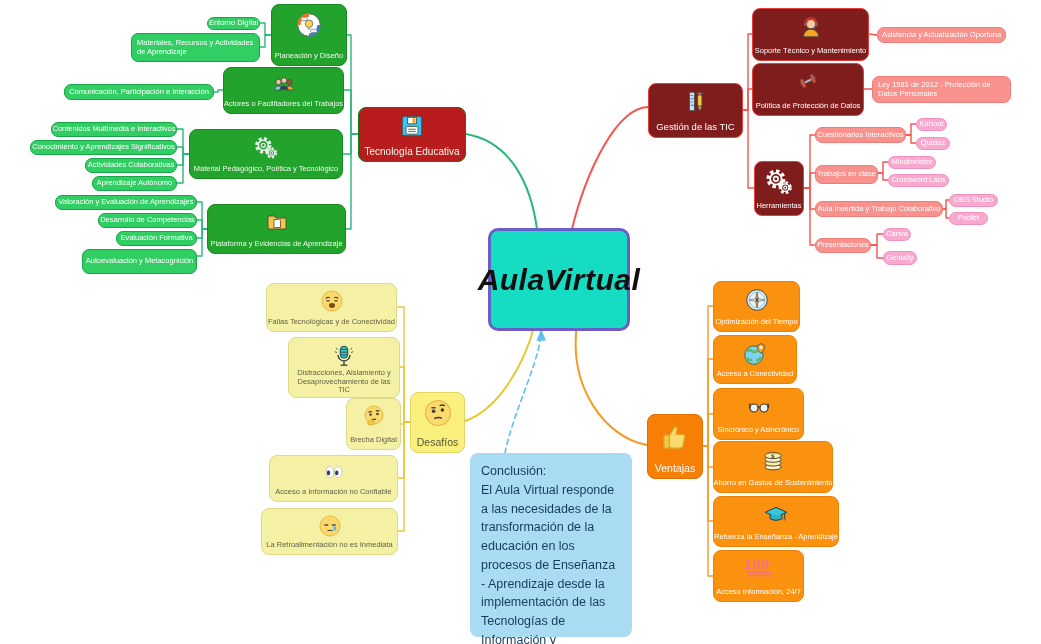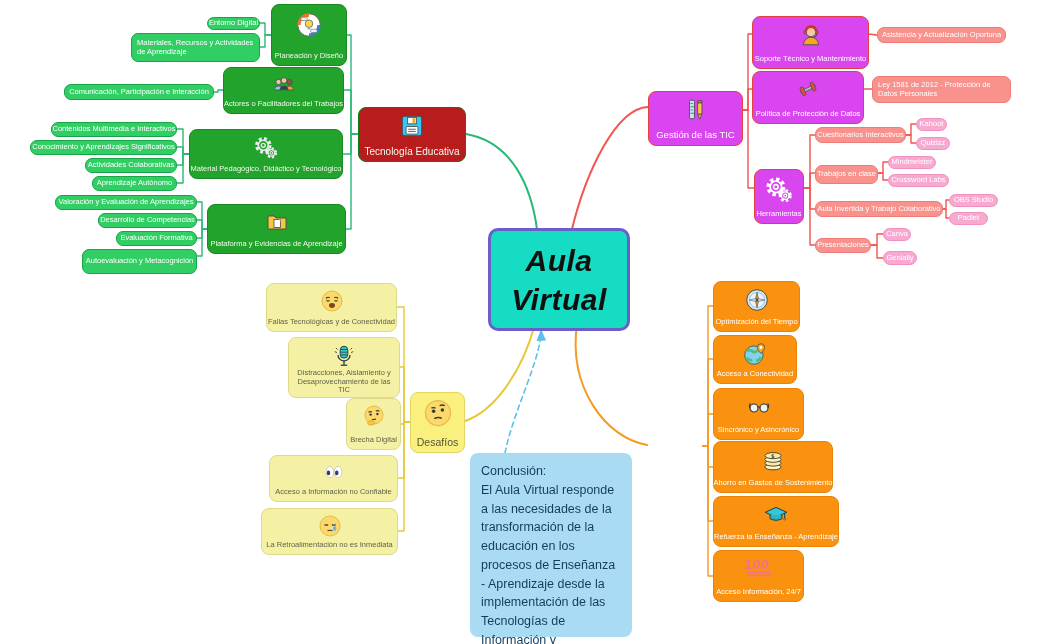--- a/index.html
+++ b/index.html
@@ -13,30 +13,30 @@
         font-size:7.5px;line-height:1.15;padding:0 4px;white-space:nowrap;border-radius:7px;}
   .leaf.wrap2{white-space:normal;text-align:left;padding:2px 5px;}
   .lbl{font-size:7.5px;line-height:1.15;white-space:nowrap;text-align:center;}
   .lbl.wrap{white-space:normal;}
   .fs10{font-size:10px;} .fs95{font-size:9.5px;} .fs105{font-size:10.5px;}
   .icon{display:block;line-height:0;}
   
   .g1{background:#b91c1c;border:1px solid #0d7a14;color:#f2f9ee;}
   .g2{background:#22a32c;border:1px solid #178a24;color:#f2f9ee;}
   .g3{background:#31cf63;border:1px solid #17a548;color:#fff;}
-  .r1{background:#d946ef;border:1px solid #e4403d;color:#fff;margin-top:8px;}
+  .r1{background:#7f1d1d;border:1px solid #e4403d;color:#fff;}
   .r2{background:#f9918c;border:1px solid #ee7d79;color:#fff;}
   .r3{background:#f8a9d0;border:1px solid #f090be;color:#fff;}
   .y1{background:#faf07e;border:1px solid #e3d55f;color:#55553a;}
   .y2{background:#f4f0a4;border:1px solid #dfd98a;color:#62624a;}
   .o1{background:#f77f05;border:1px solid #de6f00;color:#fff;}
   .o2{background:#fb920f;border:1px solid #ea8305;color:#fff;}
   .center-node{position:absolute;z-index:2;left:488px;top:228px;width:136px;height:97px;
     background:#17dcc4;border:3px solid #6a5fc9;border-radius:10px;
-    display:flex;flex-direction:column;align-items:center;justify-content:center;
+    display:flex;flex-direction:row;align-items:center;justify-content:center;
     font-size:30px;font-weight:bold;font-style:italic;color:#101010;line-height:1.3;letter-spacing:.5px;}
   .conclusion{position:absolute;z-index:1;left:470px;top:453px;width:162px;height:184px;
     background:#a9dcf3;border-radius:8px;color:#143c5c;font-size:12.5px;line-height:1.5;
     padding:9px 11px;box-sizing:border-box;}
 </style>
 </head>
 <body>
 
 <div class="stage">
 
@@ -161,21 +161,21 @@
     <span class="icon"><svg width="28" height="26" viewBox="0 0 24 24">
           <g stroke="#e9ebee" fill="none">
             <circle cx="9.5" cy="9.5" r="6" stroke-width="3.2" stroke-dasharray="2.6 2.1"></circle>
             <circle cx="9.5" cy="9.5" r="4.6" stroke-width="1.5"></circle>
             <circle cx="9.5" cy="9.5" r="1.8" stroke-width="1.3"></circle>
             <circle cx="17" cy="16.5" r="4" stroke-width="2.4" stroke-dasharray="2 1.7"></circle>
             <circle cx="17" cy="16.5" r="3" stroke-width="1.1"></circle>
             <circle cx="17" cy="16.5" r="1.2" stroke-width="1"></circle>
           </g>
         </svg></span>
-    <span class="lbl">Material Pedagógico, Didáctico y Tecnológico</span>
+    <span class="lbl">Material Pedagógico, Política y Tecnológico</span>
   </div>
   <div class="leaf g3" style="left:51px;top:122px;width:126px;height:15px">Contenidos Multimedia e Interactivos</div>
   <div class="leaf g3" style="left:30px;top:140px;width:147px;height:15px">Conocimiento y Aprendizajes Significativos</div>
   <div class="leaf g3" style="left:85px;top:158px;width:92px;height:15px">Actividades Colaborativas</div>
   <div class="leaf g3" style="left:92px;top:176px;width:85px;height:15px">Aprendizaje Autónomo</div>
 
   <div class="node g2" style="left:207px;top:204px;width:139px;height:50px">
     <span class="icon"><svg width="26" height="24" viewBox="0 0 24 24">
           <path d="M3 6 h6 l2 2 h10 v11 h-18 z" fill="#f5c842" stroke="#4a4a4a" stroke-width="0.9"></path>
           <rect x="9" y="9.5" width="6.5" height="8" fill="#fff" stroke="#4a4a4a" stroke-width="0.8"></rect>
@@ -313,20 +313,27 @@
   <div class="node y2" style="left:261px;top:508px;width:137px;height:47px">
     <span class="icon"><svg width="24" height="24" viewBox="0 0 24 24">
           <circle cx="12" cy="12" r="10" fill="#fbd96a" stroke="#e8b94a"></circle>
           <path d="M6.5 10.5 q1.8 1.4 3.6 0 M14 10.5 q1.8 1.4 3.6 0" stroke="#3a3a3a" stroke-width="1.2" fill="none"></path>
           <path d="M9.5 16.8 q2.5 -1.2 5 0" stroke="#3a3a3a" stroke-width="1.1" fill="none"></path>
           <path d="M16.8 11.5 q2.6 3.4 .6 5 q-2 .8 -2.4 -1.6 q-.2 -1.8 1.8 -3.4 z" fill="#5bb8f5"></path>
         </svg></span>
     <span class="lbl">La Retroalimentación no es Inmediata</span>
   </div>
 
+  <div class="node o1" style="left:647px;top:414px;width:56px;height:65px">
+    <span class="icon"><svg width="34" height="34" viewBox="0 0 24 24">
+          <path d="M8 11 l4 -6.5 q1.8 .4 1.4 2.6 l-.7 3 h4.6 q2 .2 1.6 2.2 l-1.2 6 q-.4 1.6 -2.2 1.6 h-5.5 q-2.1 0 -2.1 -2 z" fill="#fbd96a" stroke="#d9a32e" stroke-width="0.9"></path>
+          <rect x="4.2" y="10.5" width="3.8" height="9.5" rx="1.2" fill="#f5c842" stroke="#d9a32e" stroke-width="0.9"></rect>
+        </svg></span>
+    <span class="lbl fs105">Ventajas</span>
+  </div>
 
   <div class="node o2" style="left:713px;top:281px;width:87px;height:51px">
     <span class="icon"><svg width="26" height="26" viewBox="0 0 24 24">
           <circle cx="12" cy="12" r="9.5" fill="#cfeaf5" stroke="#4a4a4a" stroke-width="0.9"></circle>
           <circle cx="12" cy="12" r="7" fill="#eaf6fb" stroke="#9ab8c8" stroke-width="0.8"></circle>
           <path d="M12 5 l1.6 7 -1.6 7 -1.6 -7 z" fill="#f5a623" stroke="#4a4a4a" stroke-width="0.6"></path>
           <path d="M5 12 l7 -1.6 7 1.6 -7 1.6 z" fill="#e8e8e8" stroke="#4a4a4a" stroke-width="0.5"></path>
           <circle cx="12" cy="12" r="1.3" fill="#4a4a4a"></circle>
         </svg></span>
     <span class="lbl">Optimización del Tiempo</span>

